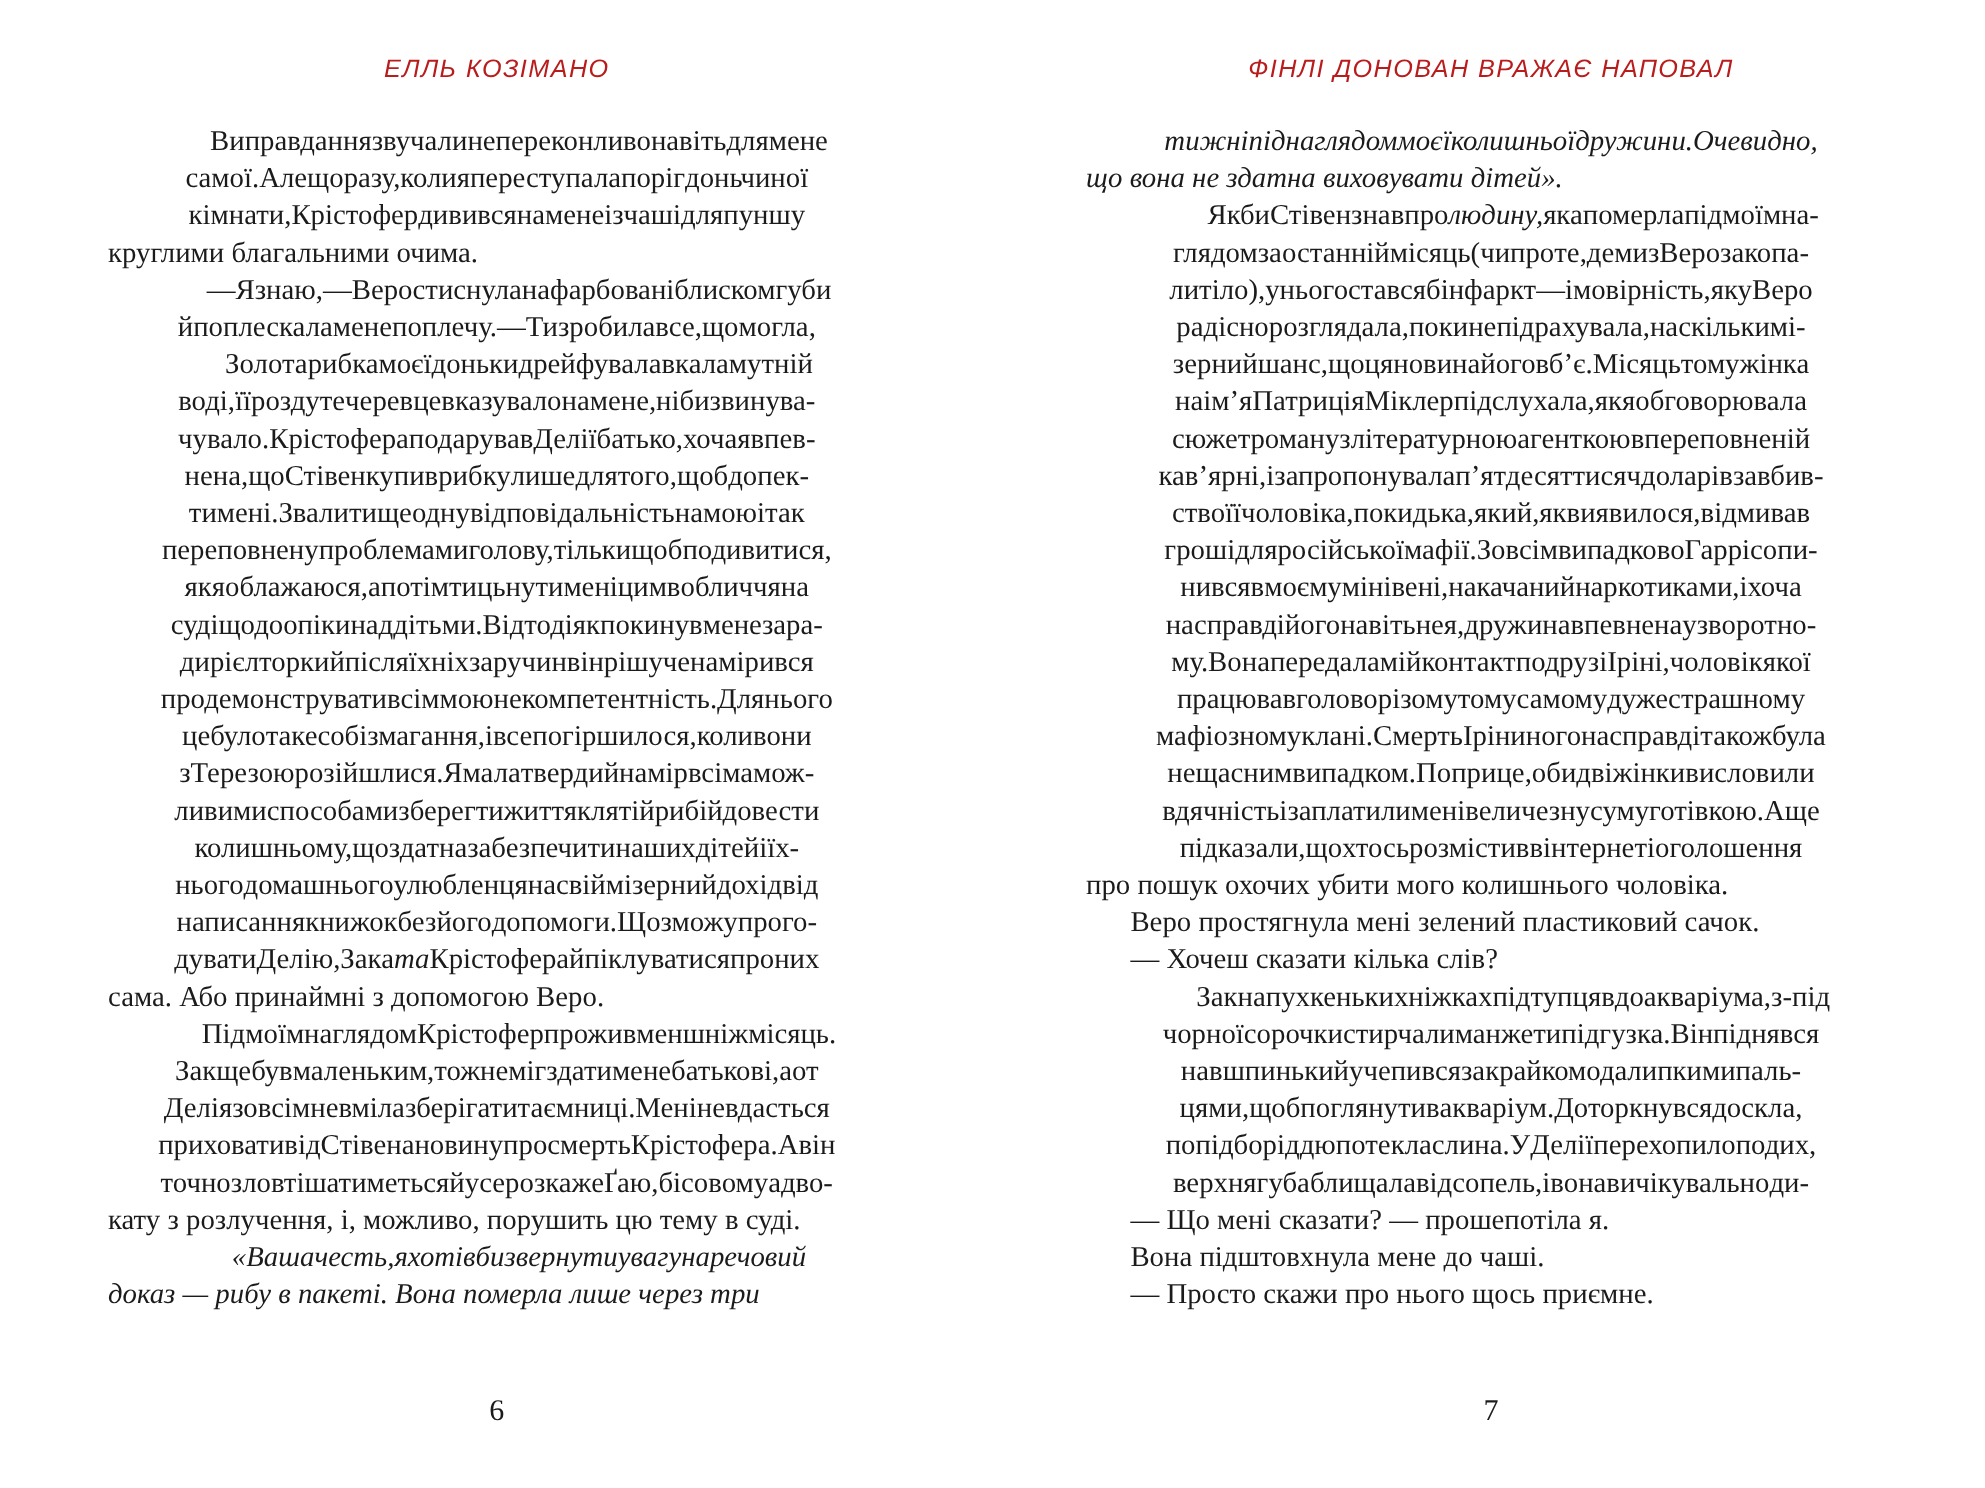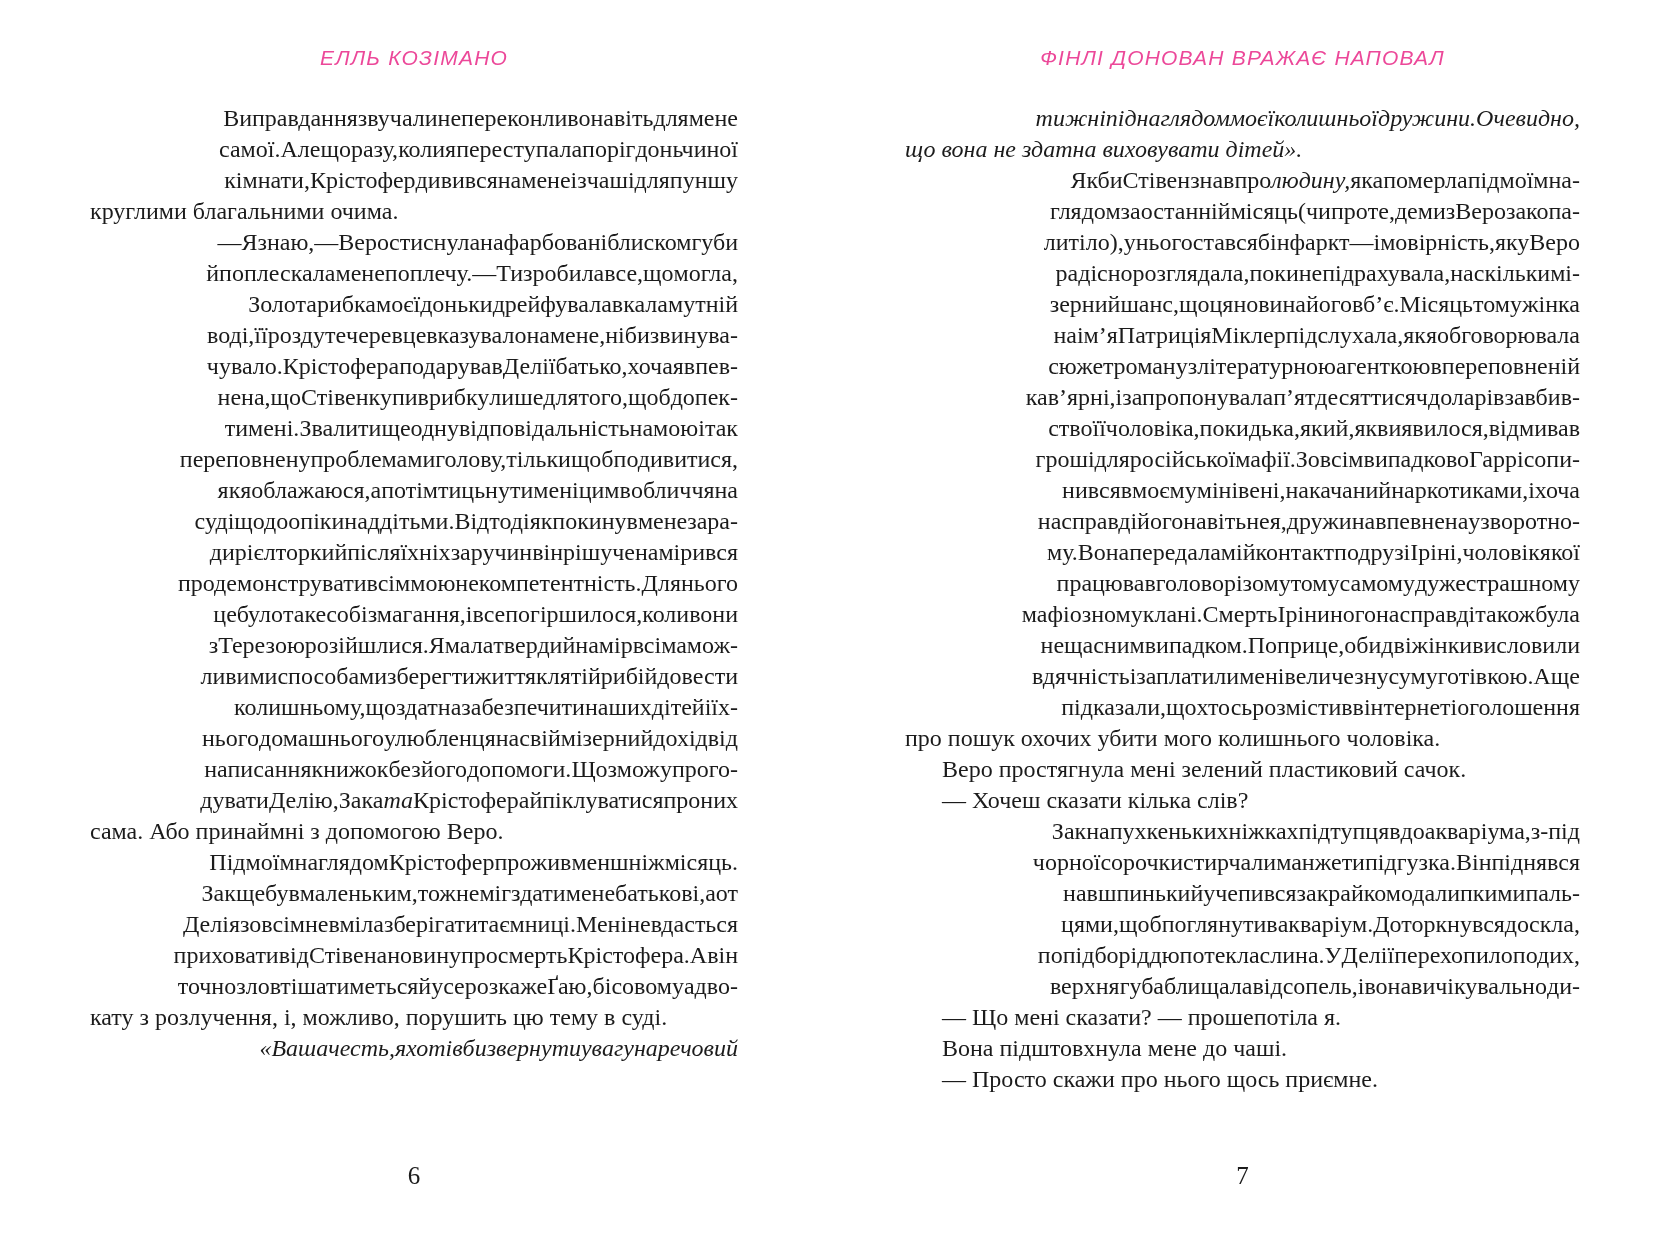--- a/index.html
+++ b/index.html
@@ -16,31 +16,31 @@
   .page-left  { left: 90px;  width: 648px; }
   .page-right { left: 905px; width: 675px; }
   .running-header {
     position: absolute;
     top: 46px; left: 0; right: 0;
     text-align: center;
     font-family: "Liberation Sans", sans-serif;
     font-style: italic;
     font-size: 21px;
     letter-spacing: 1.2px;
-    color: #ec4899;
+    color: #b91c1c;
     white-space: nowrap;
   }
   .page-body { position: absolute; top: 103px; left: 0; right: 0; }
   .line {
     height: 31px;
     line-height: 31px;
     font-size: 24px;
     white-space: nowrap;
   }
-  .line.just { display: flex; justify-content: flex-end; }
+  .line.just { display: flex; justify-content: center; }
   .line.indent { padding-left: 37px; }
   .line.italic, .it { font-style: italic; }
   .w { display: inline-block; }
   .page-number {
     position: absolute;
     top: 1162px; left: 0; right: 0;
     text-align: center;
     font-size: 25px;
     color: #1b1b1b;
   }
@@ -349,20 +349,21 @@
           <span class="w">«Ваша</span>
           <span class="w">честь,</span>
           <span class="w">я</span>
           <span class="w">хотів</span>
           <span class="w">би</span>
           <span class="w">звернути</span>
           <span class="w">увагу</span>
           <span class="w">на</span>
           <span class="w">речовий</span>
         </div>
+        <div class="line italic"><span>доказ — рибу в пакеті. Вона померла лише через три</span></div>
       </div>
     <div class="page-number">6</div>
   </div>
 
   <div class="page page-right">
     <div class="running-header">ФІНЛІ ДОНОВАН ВРАЖАЄ НАПОВАЛ</div>
     <div class="page-body">
         <div class="line italic just">
           <span class="w">тижні</span>
           <span class="w">під</span>

